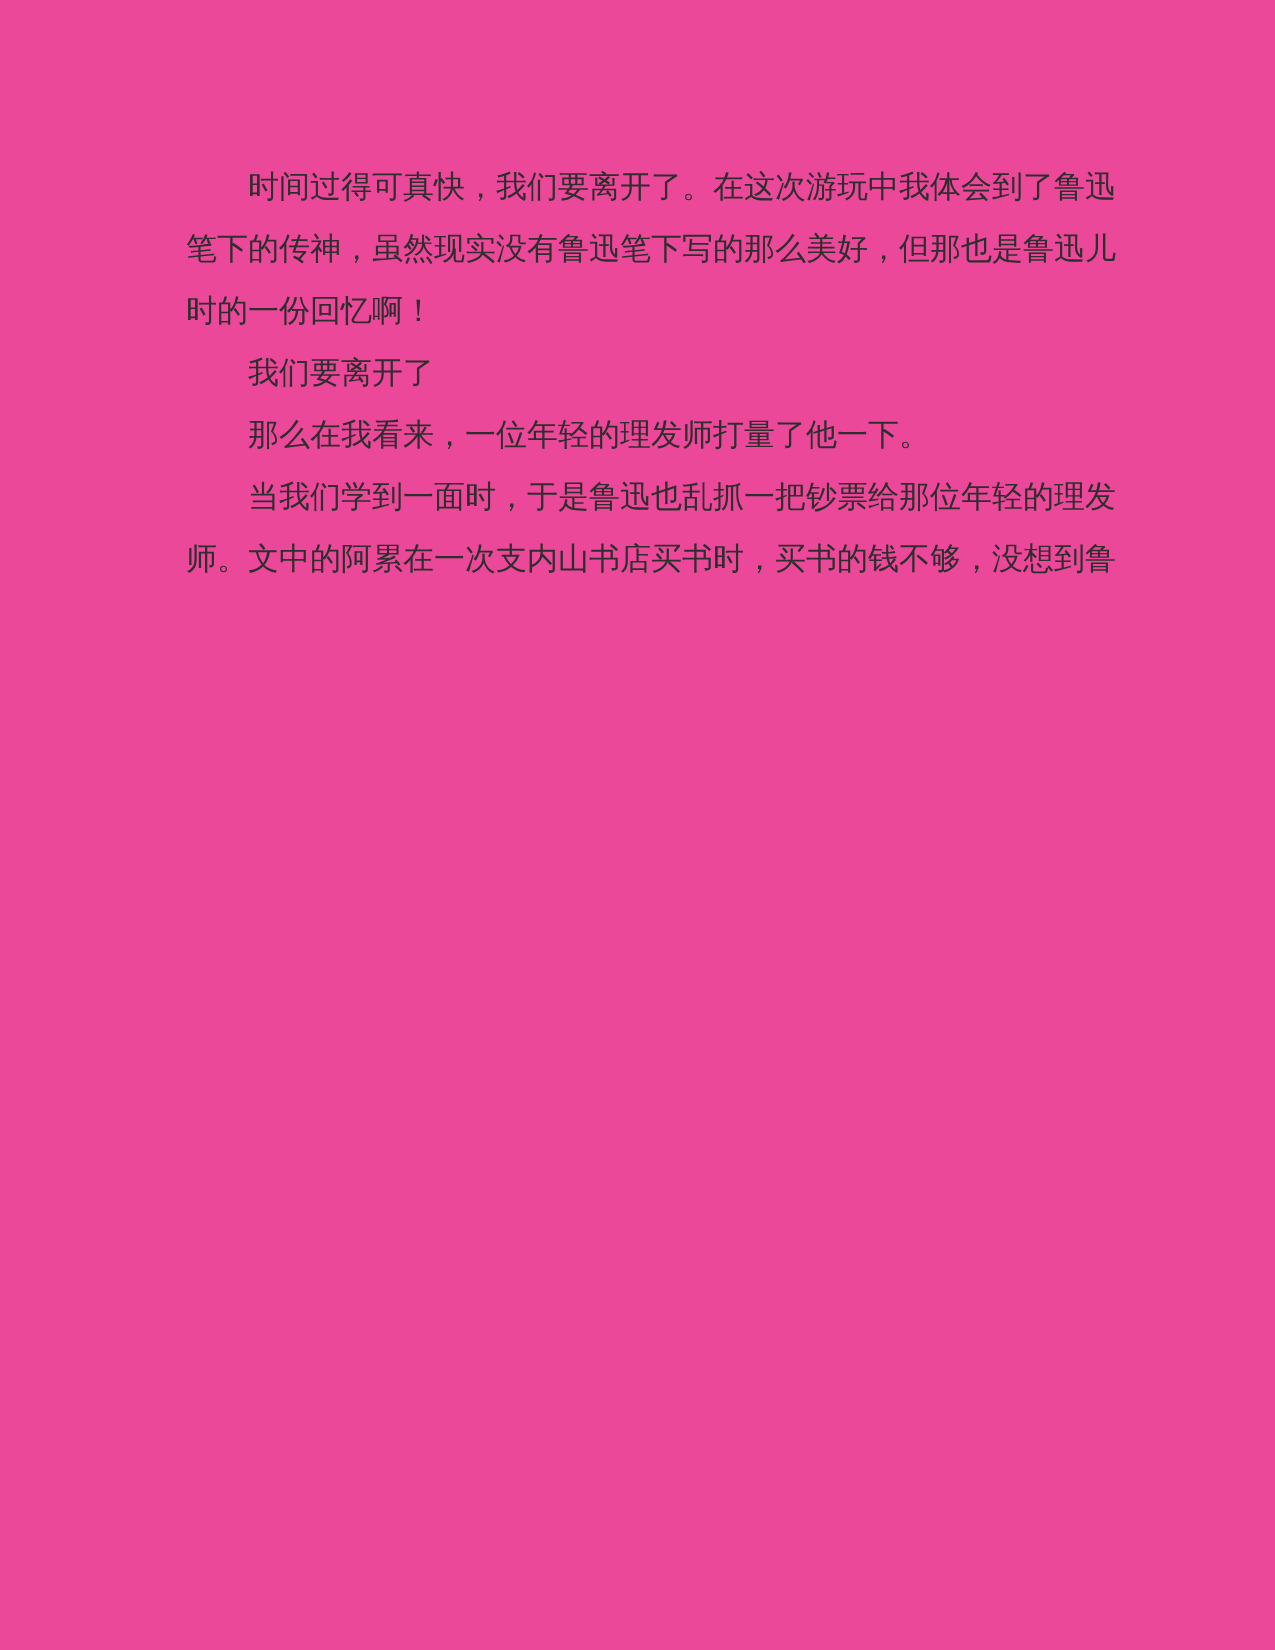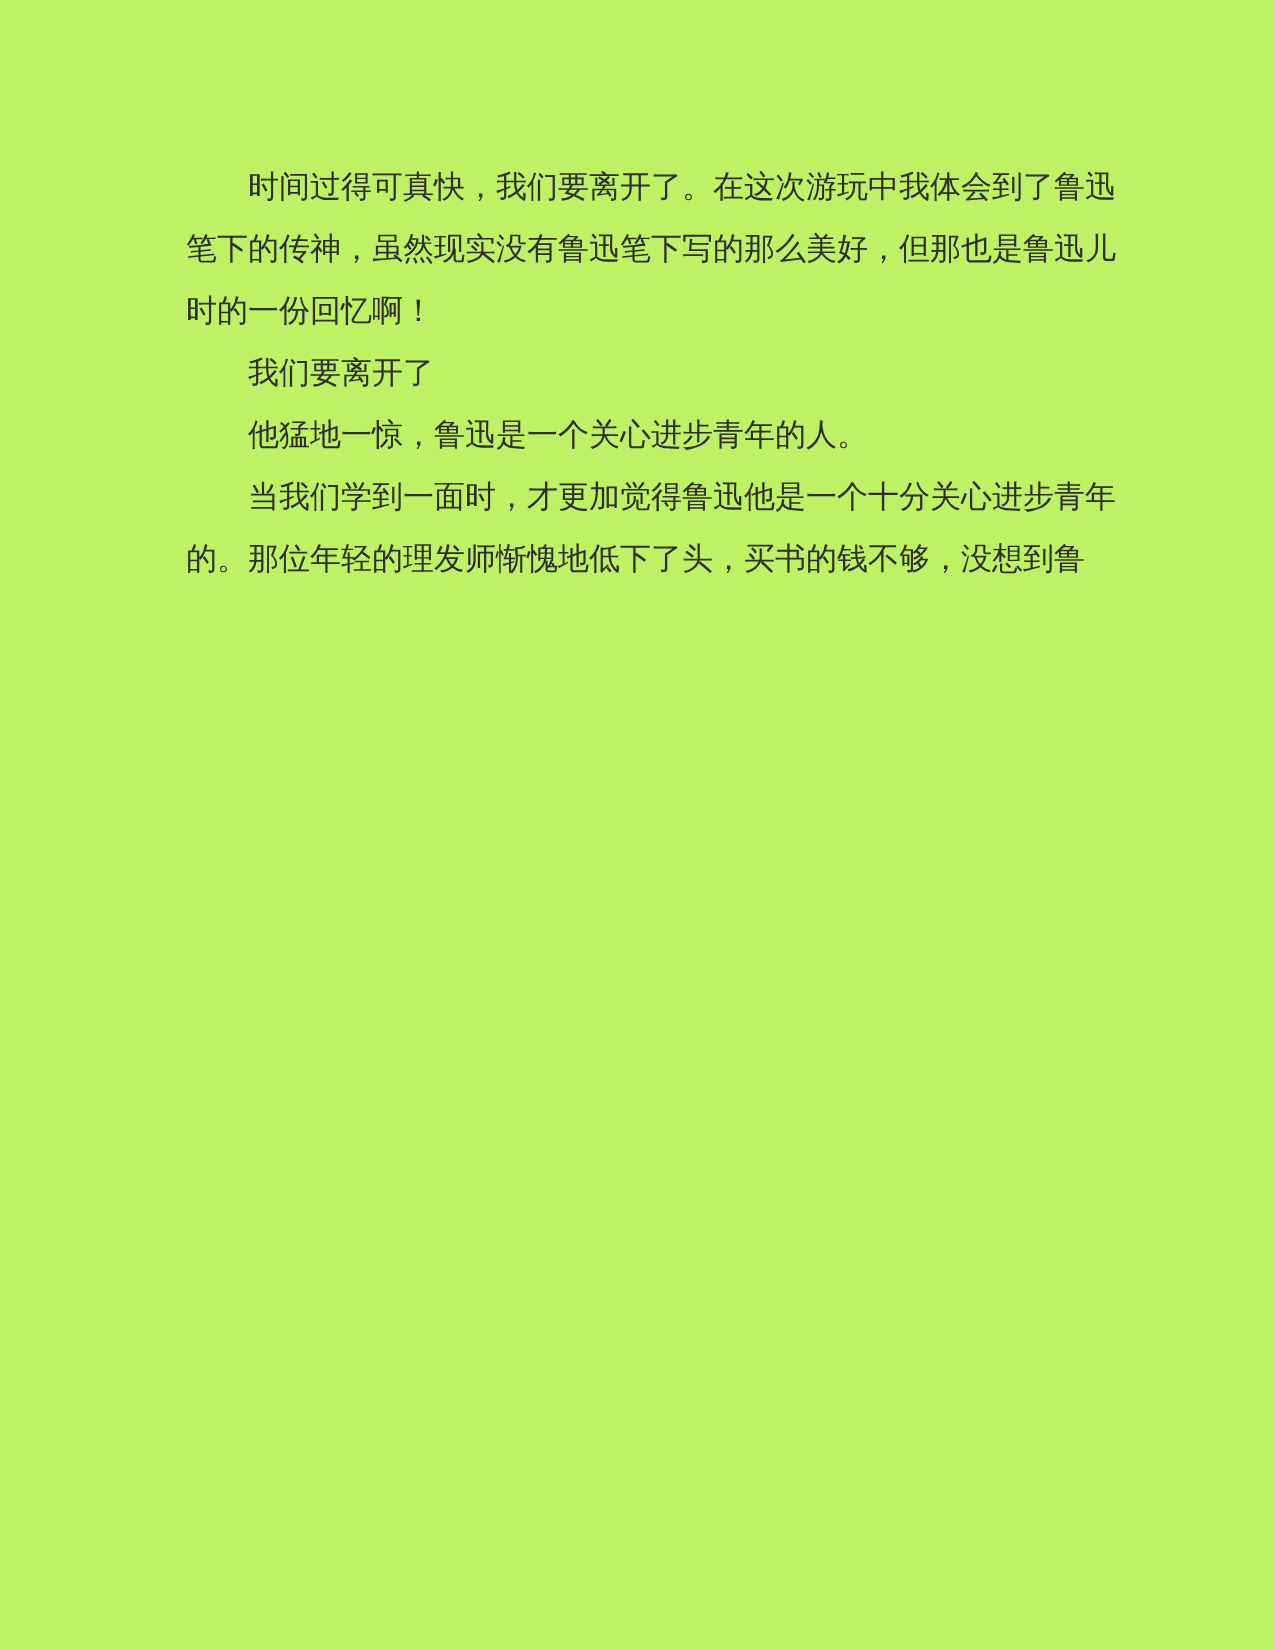--- a/index.html
+++ b/index.html
@@ -4,21 +4,21 @@
 <style>
   html, body {
     margin: 0;
     padding: 0;
     background: #ffffff;
   }
   .page {
     position: relative;
     width: 1275px;
     height: 1650px;
-    background: #bef264;
+    background: #ec4899;
     overflow: hidden;
     box-sizing: border-box;
   }
   .text-block {
     position: absolute;
     left: 186px;
     top: 156px;
     width: 940px;
     font-family: "Liberation Serif", "DejaVu Serif", serif;
     font-size: 31px;
@@ -35,16 +35,16 @@
     word-break: break-all;
   }
 </style>
 </head>
 <body>
 
 <div class="page">
   <div class="text-block">
     <p>时间过得可真快，我们要离开了。在这次游玩中我体会到了鲁迅笔下的传神，虽然现实没有鲁迅笔下写的那么美好，但那也是鲁迅儿时的一份回忆啊！</p>
     <p>我们要离开了</p>
-    <p>他猛地一惊，鲁迅是一个关心进步青年的人。</p>
-    <p>当我们学到一面时，才更加觉得鲁迅他是一个十分关心进步青年的。那位年轻的理发师惭愧地低下了头，买书的钱不够，没想到鲁</p>
+    <p>那么在我看来，一位年轻的理发师打量了他一下。</p>
+    <p>当我们学到一面时，于是鲁迅也乱抓一把钞票给那位年轻的理发师。文中的阿累在一次支内山书店买书时，买书的钱不够，没想到鲁</p>
   </div>
 </div>
 
 </body></html>

